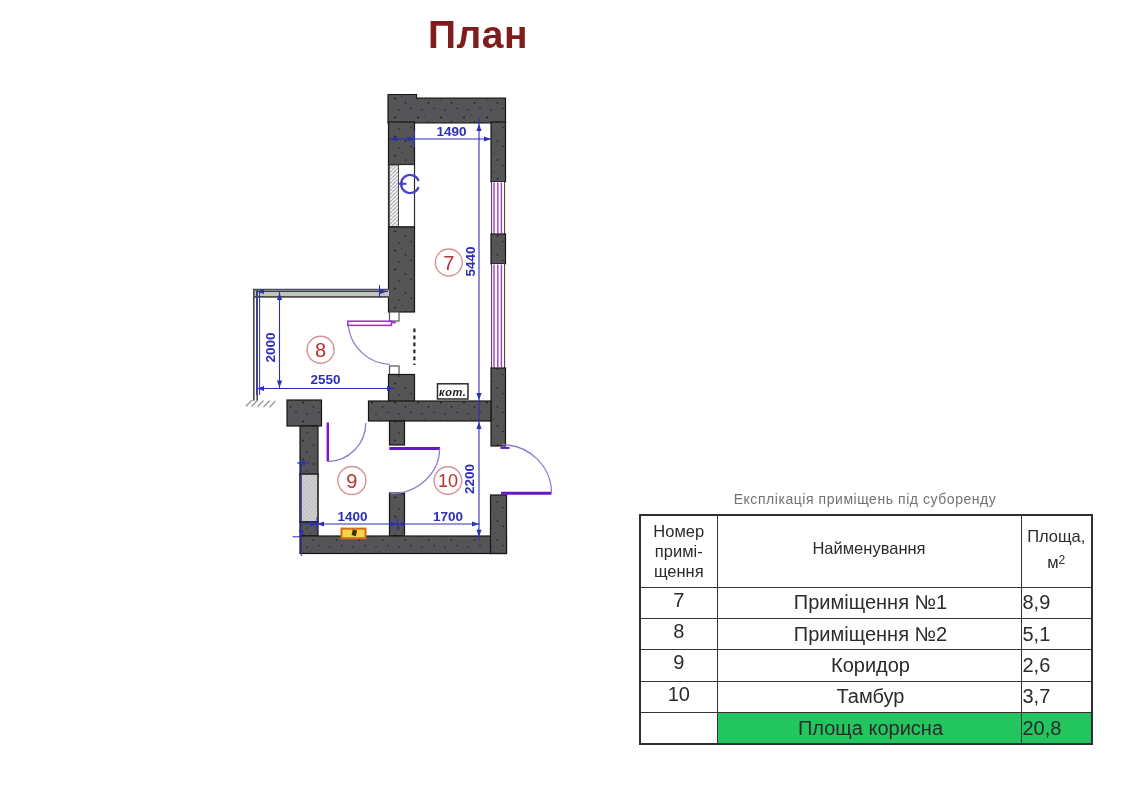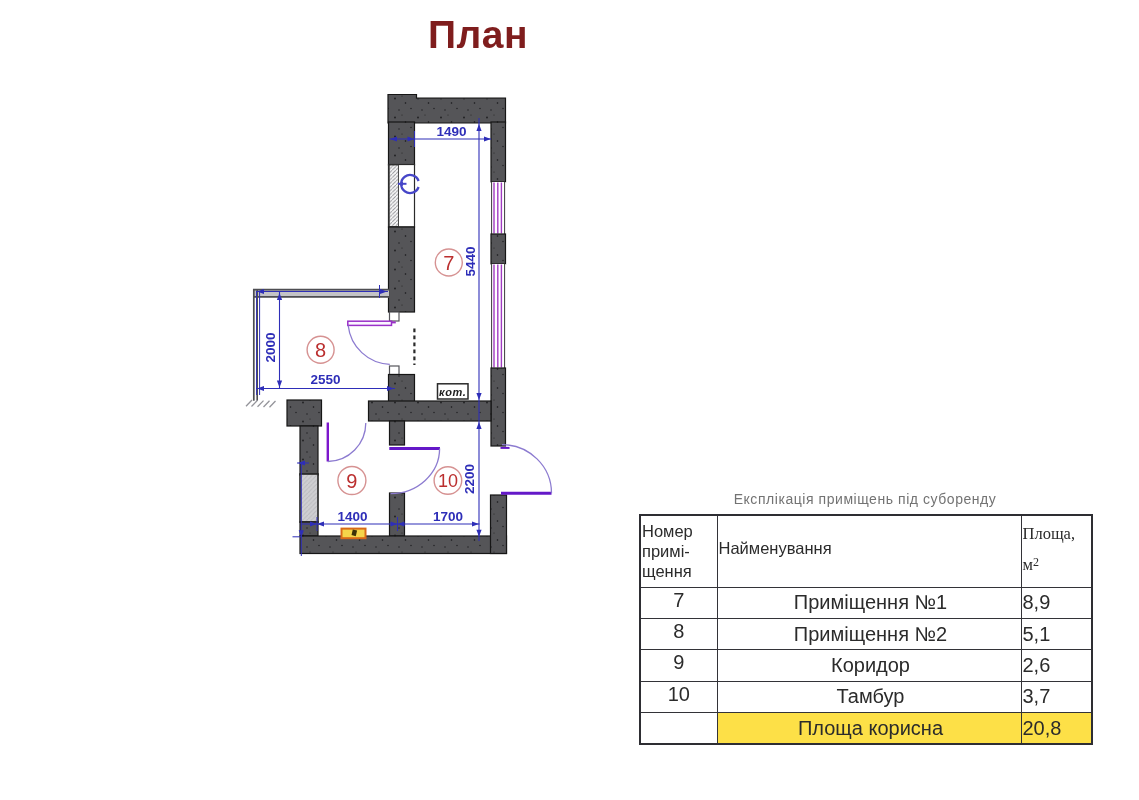--- a/index.html
+++ b/index.html
@@ -1,25 +1,25 @@
 <!DOCTYPE html>
 <html><head>
 <meta charset="utf-8">
 <style>
   html,body{margin:0;padding:0;background:#ffffff;}
   body{width:1139px;height:800px;position:relative;font-family:"Liberation Sans",sans-serif;overflow:hidden;}
   .abs{position:absolute;}
   table.exp{position:absolute;left:639px;top:514px;width:452px;border-collapse:collapse;table-layout:fixed;color:#2b2b2b;}
   table.exp{border:2px solid #2e2e33;}
   table.exp td{border:1.6px solid #333338;overflow:hidden;}
-  table.exp .hd{font-size:16.5px;line-height:20px;text-align:left;vertical-align:middle;}
+  table.exp .hd{font-size:16.5px;line-height:20px;text-align:center;vertical-align:middle;}
   table.exp .num{font-size:20px;text-align:center;vertical-align:top;line-height:23px;}
   table.exp .nm{font-size:20px;text-align:center;vertical-align:middle;padding-left:4px;line-height:23px;}
   table.exp .ar{font-size:20px;text-align:left;vertical-align:middle;line-height:23px;}
-  table.exp .gr{background:#fde047;}
+  table.exp .gr{background:#22c55e;}
 </style>
 </head>
 <body>
 
 <div class="abs" style="left:398px;top:13px;width:160px;text-align:center;font-size:39px;font-weight:bold;color:#7f1d1d;letter-spacing:0.5px;">План</div>
 
 <svg class="abs" style="left:0;top:0;" width="1139" height="800" viewBox="0 0 1139 800">
 <defs>
 <pattern id="wl" width="23" height="19" patternUnits="userSpaceOnUse">
 <rect width="23" height="19" fill="#555558"></rect>
@@ -253,21 +253,21 @@
 <table class="exp">
 <colgroup>
       <col style="width:77px">
       <col style="width:304px">
       <col style="width:71px">
     </colgroup>
 <tbody>
       <tr style="height:72px">
         <td class="hd">Номер<br>примі-<br>щення</td>
         <td class="hd" style="padding-bottom:8px;">Найменування</td>
-        <td class="hd" style="line-height:29px;padding-bottom:6px;font-family:Liberation Serif, serif;">Площа,<br>м<span style="font-size:12px;vertical-align:3.5px;">2</span></td>
+        <td class="hd" style="line-height:24px;padding-bottom:6px;">Площа,<br>м<span style="font-size:12px;vertical-align:3.5px;">2</span></td>
       </tr>
 <tr style="height:31.4px">
         <td class="num">7</td>
         <td class="nm">Приміщення №1</td>
         <td class="ar">8,9</td>
       </tr>
 <tr style="height:31.4px">
         <td class="num">8</td>
         <td class="nm">Приміщення №2</td>
         <td class="ar">5,1</td>

